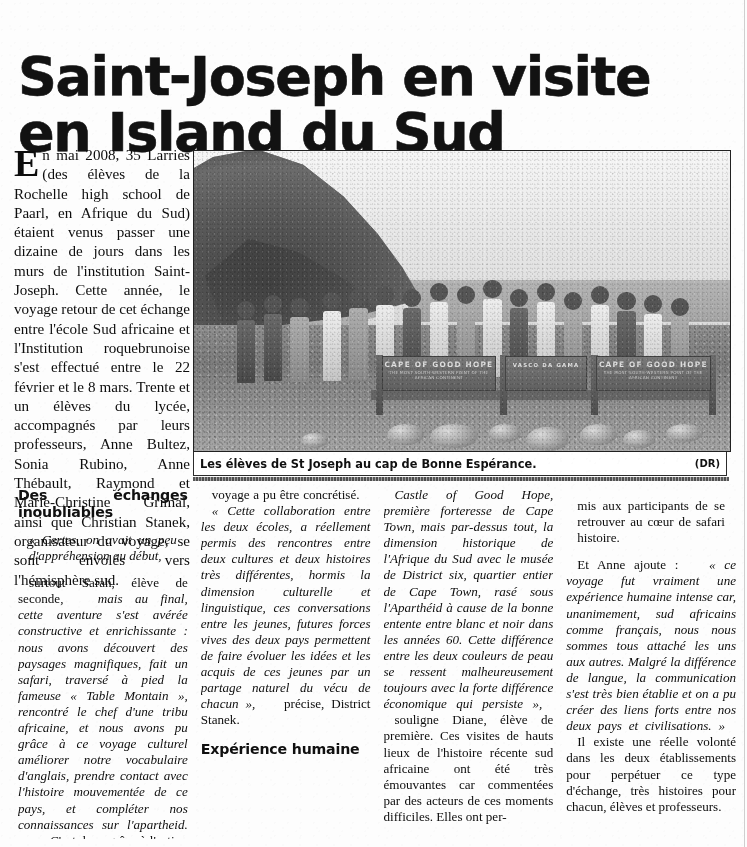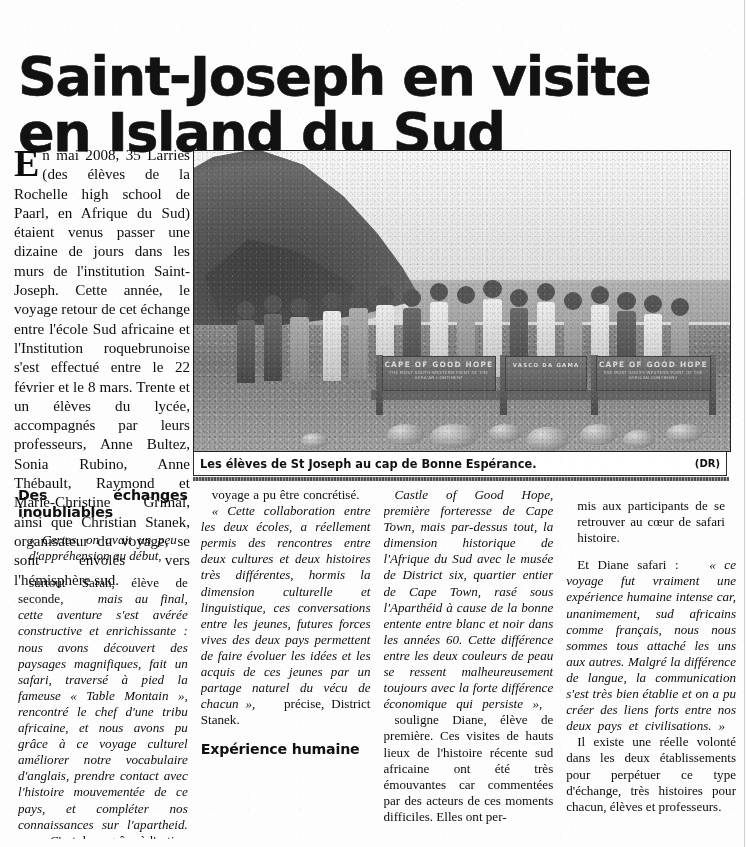--- a/index.html
+++ b/index.html
@@ -424,21 +424,21 @@
       <div class="subhead spaced">Expérience humaine</div>
     </div>
 
     <div class="col">
       <p class="para it" style="display:inline">Castle of Good Hope, première forteresse de Cape Town, mais par-dessus tout, la dimension historique de l'Afrique du Sud avec le musée de District six, quartier entier de Cape Town, rasé sous l'Aparthéid à cause de la bonne entente entre blanc et noir dans les années 60. Cette différence entre les deux couleurs de peau se ressent malheureusement toujours avec la forte différence économique qui persiste »,</p>
       <p class="para" style="display:inline"> souligne Diane, élève de première. Ces visites de hauts lieux de l'histoire récente sud africaine ont été très émouvantes car commentées par des acteurs de ces moments difficiles. Elles ont per-</p>
     </div>
 
     <div class="col">
       <p class="para">mis aux participants de se retrouver au cœur de safari histoire.</p>
-      <p class="para" style="display:inline">Et Diane safari :</p>
+      <p class="para" style="display:inline">Et Anne ajoute :</p>
       <p class="para it" style="display:inline"> « ce voyage fut vraiment une expérience humaine intense car, unanimement, sud africains comme français, nous nous sommes tous attaché les uns aux autres. Malgré la différence de langue, la communication s'est très bien établie et on a pu créer des liens forts entre nos deux pays et civilisations. »</p>
       <p class="para" style="display:inline"> Il existe une réelle volonté dans les deux établissements pour perpétuer ce type d'échange, très histoires pour chacun, élèves et professeurs.</p>
     </div>
   </div>
 
   <div class="page-rule-right"></div>
   <div id="grain"></div>
 </div>
 
 </body></html>

